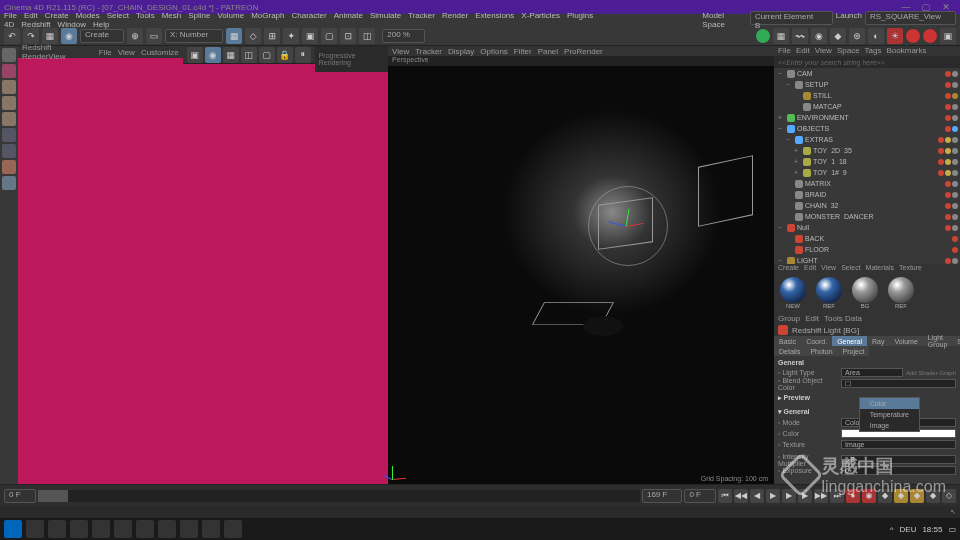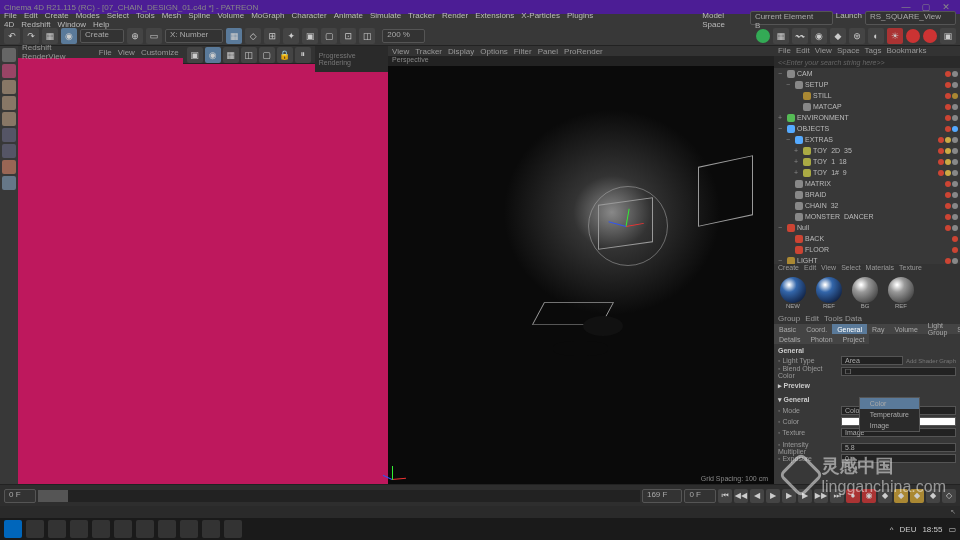--- a/index.html
+++ b/index.html
@@ -433,20 +433,24 @@
           <div class="mat-sphere grey"></div>
           <div class="mat-label">REF</div>
         </div>
       </div>
 
     <div class="attr-tabs">
       <span>Group</span>
       <span>Edit</span>
       <span>Tools Data</span>
     </div>
+    <div class="attr-header">
+      <div class="ic"></div>
+      <span>Redshift Light [BG]</span>
+    </div>
     <div class="attr-subtabs" id="attr-subtabs">
         <div class="attr-subtab">Basic</div>
         <div class="attr-subtab">Coord.</div>
         <div class="attr-subtab active">General</div>
         <div class="attr-subtab">Ray</div>
         <div class="attr-subtab">Volume</div>
         <div class="attr-subtab">Light Group</div>
         <div class="attr-subtab">Shadow</div>
       </div>
     <div class="attr-subtabs2" id="attr-subtabs2">

